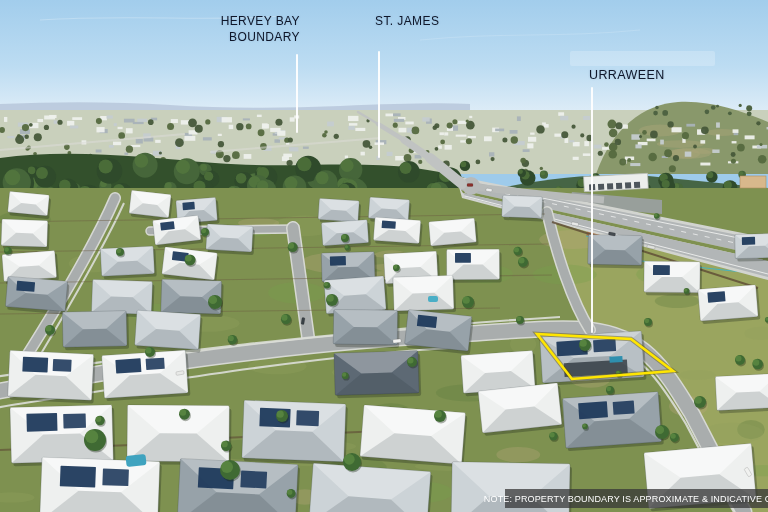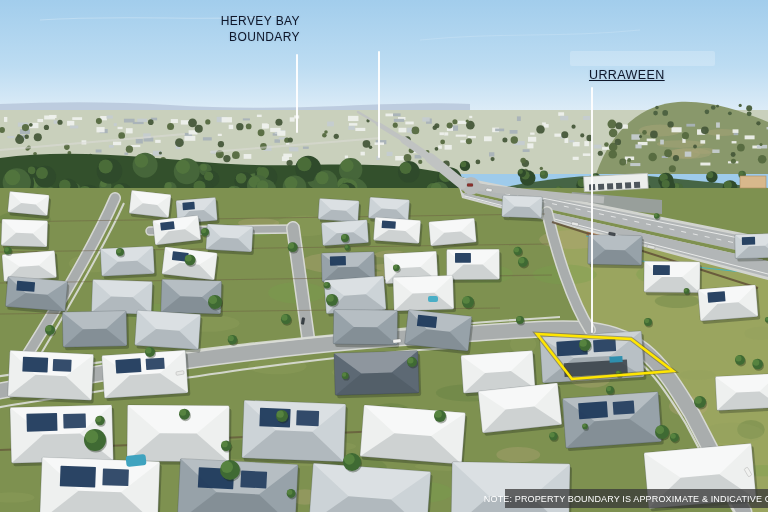--- a/index.html
+++ b/index.html
@@ -8,21 +8,21 @@
     font-family:"Liberation Sans",sans-serif;background:#9ecbeb;
   }
   #scene{position:absolute;left:0;top:0;z-index:0;display:block;}
   .map-label{
     position:absolute;color:#0f172a;font-size:12px;line-height:16px;
     letter-spacing:.4px;white-space:nowrap;z-index:5;
     text-shadow:0 0 2px rgba(110,145,180,.35);
   }
   #lbl-hbh{top:13px;right:468px;text-align:right;}
   #lbl-stj{top:13px;left:375px;text-align:left;}
-  #lbl-urw{top:67px;left:589px;font-size:12.5px;text-decoration:underline;}
+  #lbl-urw{top:67px;left:589px;font-size:12.5px;}
   .watermark-box{
     position:absolute;left:570px;top:51px;width:145px;height:15px;
     background:rgba(255,255,255,.22);border-radius:2px;z-index:4;
   }
   .note-bar{
     position:absolute;left:505px;right:0;top:489px;height:19px;
     background:rgba(55,55,55,.75);color:#ffffff;font-size:9px;
     letter-spacing:.15px;display:flex;align-items:center;justify-content:center;
     white-space:nowrap;z-index:6;
   }
@@ -1075,20 +1075,21 @@
     <line stroke="#ffffff" stroke-width="2" stroke-linecap="round" opacity="0.95" x1="379" x2="379" y1="52" y2="157"></line>
     <line stroke="#ffffff" stroke-width="2" stroke-linecap="round" opacity="0.95" x1="592" x2="592" y1="88" y2="332"></line>
   </g>
 </svg>
 
 <div class="map-label" id="lbl-hbh">
   <div>HERVEY BAY</div>
   <div>BOUNDARY</div>
 </div>
 <div class="map-label" id="lbl-stj">
+  <div>ST. JAMES</div>
 </div>
 <div class="map-label" id="lbl-urw">
   <div>URRAWEEN</div>
 </div>
 
 <div class="watermark-box"></div>
 
 <div class="note-bar">NOTE: PROPERTY BOUNDARY IS APPROXIMATE &amp; INDICATIVE ONLY</div>
 
 </body></html>

